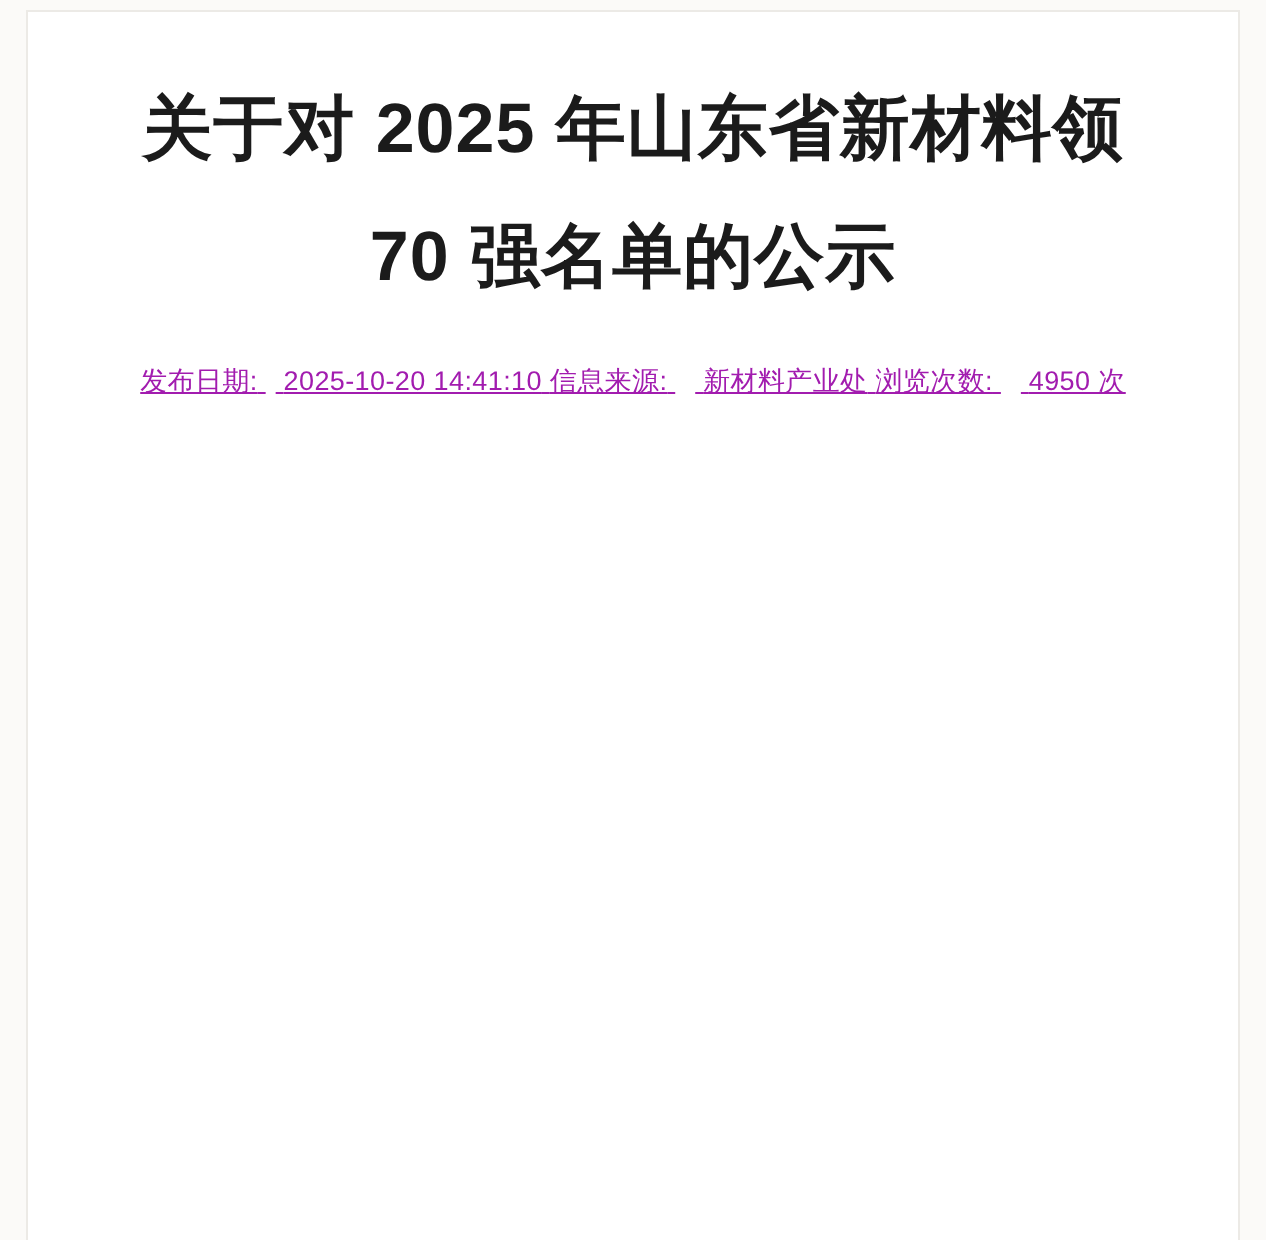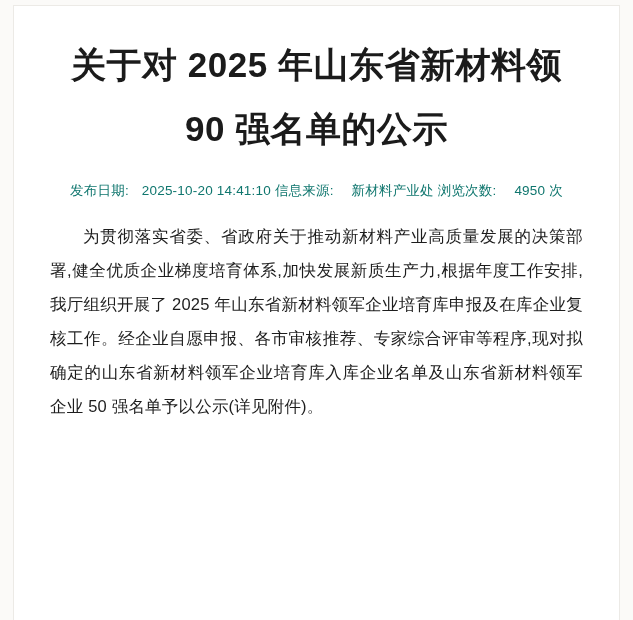--- a/index.html
+++ b/index.html
@@ -46,23 +46,24 @@
     white-space: nowrap;
     margin-bottom: 18px;
   }
   .title-line:last-child {
     margin-bottom: 0;
   }
   .meta {
     margin-top: 30px;
     text-align: center;
     font-size: 13.5px;
-    color: #0f766e;
+    color: #a21caf;
     letter-spacing: 0.2px;
     white-space: nowrap;
+    text-decoration: underline;
   }
   .meta span {
     display: inline;
   }
   .meta .meta-gap {
     display: inline-block;
     width: 10px;
   }
   .meta .meta-gap-sm {
     display: inline-block;
@@ -81,32 +82,31 @@
 </style>
 </head>
 <body>
 
 <div class="page">
   <div class="paper">
     <div class="content">
 
       <h1 class="title">
         <span class="title-line">关于对 2025 年山东省新材料领</span>
-        <span class="title-line">90 强名单的公示</span>
+        <span class="title-line">70 强名单的公示</span>
       </h1>
 
       <div class="meta">
         <span>发布日期:</span>
         <span class="meta-gap-sm"></span>
         <span>2025-10-20 14:41:10</span>
         <span>信息来源:</span>
         <span class="meta-gap"></span>
         <span>新材料产业处</span>
         <span>浏览次数:</span>
         <span class="meta-gap"></span>
         <span>4950 次</span>
       </div>
 
-      <p class="body-text">为贯彻落实省委、省政府关于推动新材料产业高质量发展的决策部署,健全优质企业梯度培育体系,加快发展新质生产力,根据年度工作安排,我厅组织开展了 2025 年山东省新材料领军企业培育库申报及在库企业复核工作。经企业自愿申报、各市审核推荐、专家综合评审等程序,现对拟确定的山东省新材料领军企业培育库入库企业名单及山东省新材料领军企业 50 强名单予以公示(详见附件)。</p>
 
     </div>
   </div>
 </div>
 
 </body></html>

